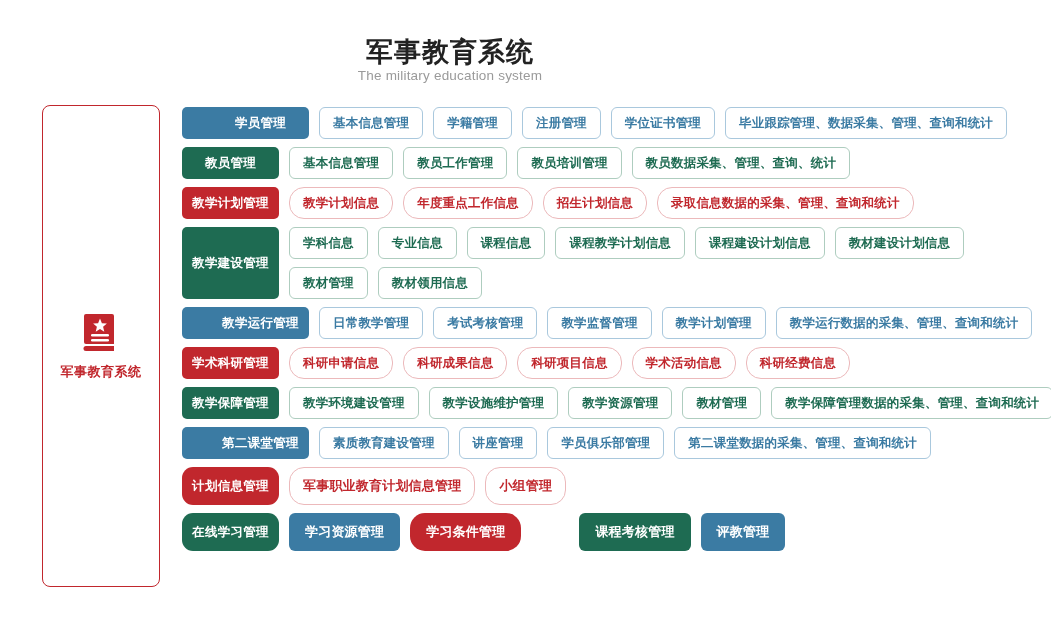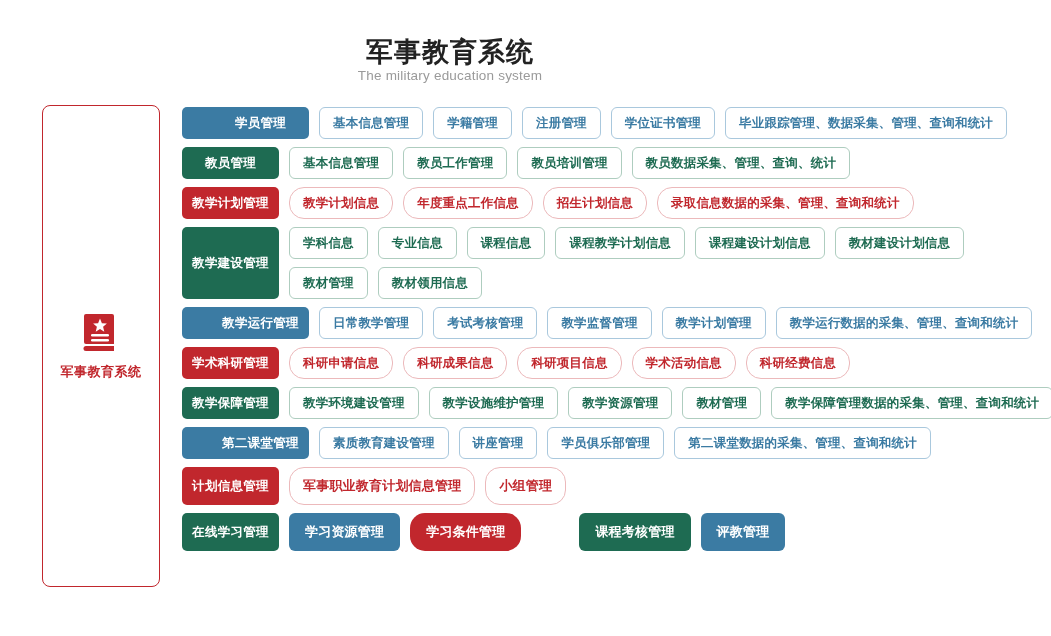--- a/index.html
+++ b/index.html
@@ -150,21 +150,21 @@
     border: none;
     color: #ffffff;
     min-height: 38px;
     font-size: 13px;
     padding: 4px 16px;
   }
   .chip.solid.blue  { background: #3b7ba3; }
   .chip.solid.green { background: #1e6b52; margin-left: 48px; }
   .chip.solid.red   { background: #c1272d; }
 
-  .cat.tall-cat { min-height: 38px; }
+  .cat.tall-cat { min-height: 38px; border-radius: 11px; }
   .cat.double   { min-height: 72px; }
 </style>
 </head>
 <body>
 
 <div class="page">
 
   <div class="header">
     <div class="header-title">军事教育系统</div>
     <div class="header-subtitle">The military education system</div>

